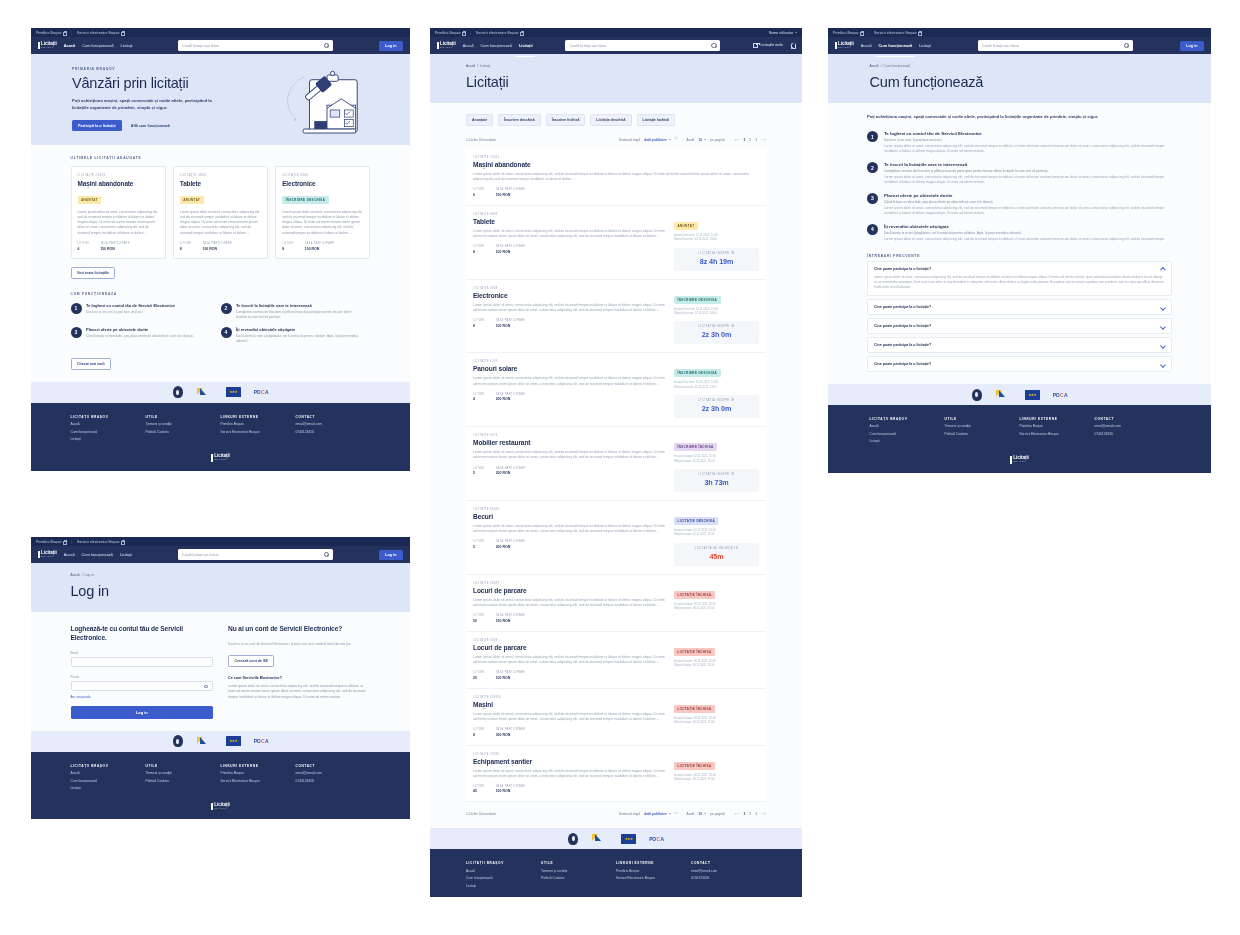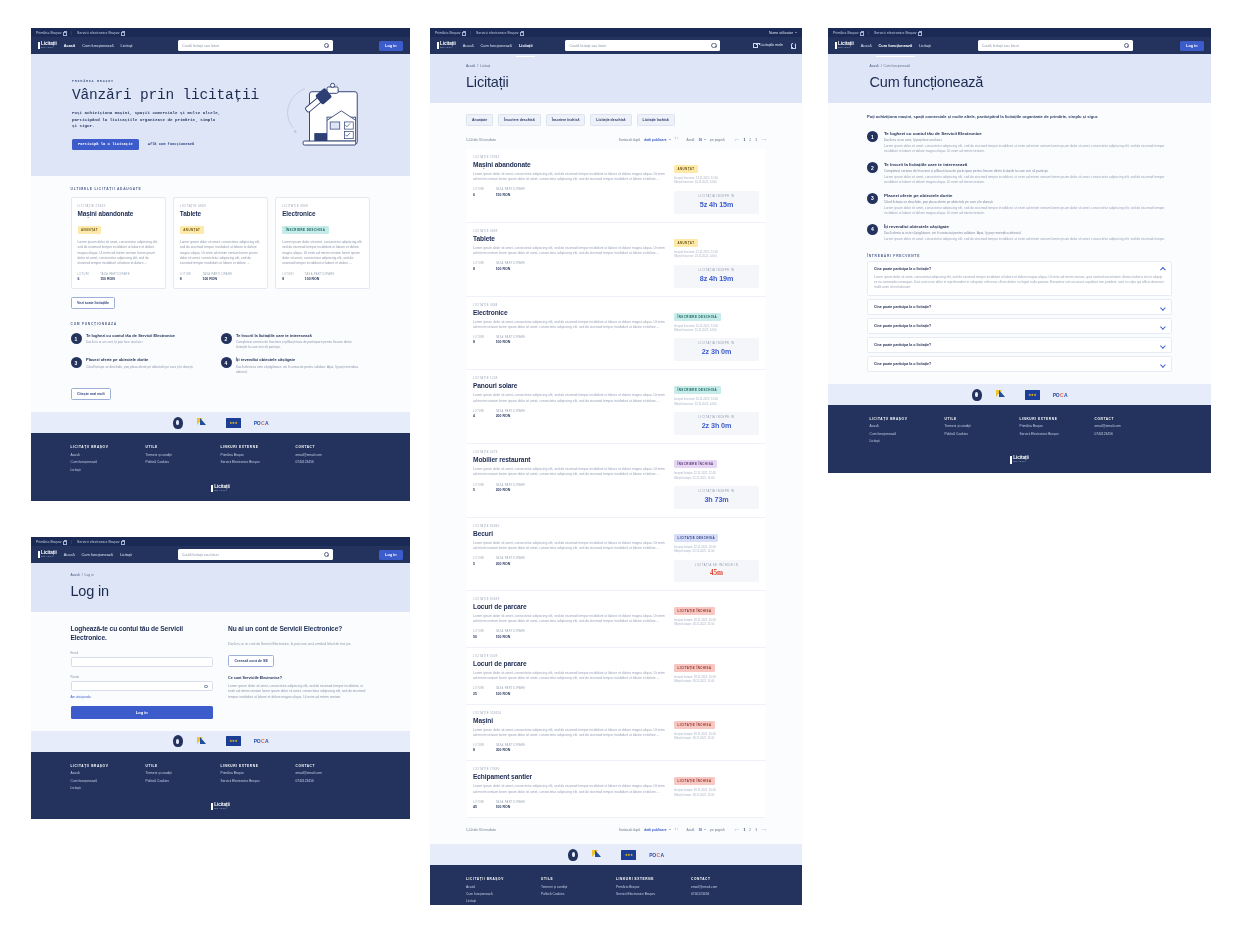--- a/index.html
+++ b/index.html
@@ -63,21 +63,21 @@
   .nav-mine { display:flex; align-items:center; gap:2px; font-size:3.6px; color:#e2e8f5; }
   .brief { width:5px;height:4.2px;border:.5px solid #cfd9ee;border-radius:.5px;position:relative;}
   .brief::before{content:"";position:absolute;left:1.4px;top:-1.1px;width:2px;height:1px;border:.5px solid #cfd9ee;border-bottom:none;}
   .bell { width:5px;height:5.4px;position:relative;}
   .bell::before{content:"";position:absolute;left:.7px;top:.4px;width:3.4px;height:3.4px;border:.5px solid #cfd9ee;border-radius:1.7px 1.7px .4px .4px;}
   .bell::after{content:"";position:absolute;left:1.6px;bottom:.1px;width:1.6px;height:.7px;background:#cfd9ee;border-radius:0 0 1px 1px;}
   .dot-badge{position:absolute;right:-.4px;top:-.4px;width:2.4px;height:2.4px;border-radius:50%;background:#e8674f;border:.3px solid #23335e;}
 
   
   .hero { background:#dde5f6; padding: 13px 0 14px 0; position:relative; }
-  .hero-inner { width: 297px; margin: 12px auto; position:relative;font-family:Liberation Mono, monospace; }
+  .hero-inner { width: 297px; margin: 0 auto; position:relative; }
   .eyebrow { font-size:3.4px; letter-spacing:.75px; color:#4e5f8c; font-weight:bold; text-transform:uppercase;}
   .hero-h1 { font-size:14.5px; color:#1c2b52; font-weight:normal; margin-top:4px; letter-spacing:-.2px;}
   .hero-p { font-size:4.2px; color:#2e3e66; line-height:1.55; margin-top:7px; max-width:150px; font-weight:bold;}
   .hero-actions { display:flex; align-items:center; gap:9px; margin-top:9px;}
   .btn-primary { background:#3c5ccc; color:#fff; font-size:3.8px; font-weight:bold; padding:3.5px 6px; border-radius:1.5px;}
   .link-plain { font-size:3.7px; color:#2f4480; font-weight:bold;}
   .hero-art { position:absolute; right:-6px; top:0px; width:96px; height:70px;}
 
   
   .titleband { background:#dde5f6; padding: 10px 0 13px 0;}
@@ -158,21 +158,21 @@
   .lrow { background:#ffffff; border-bottom:.5px solid #eef1f7; display:flex; padding:7px 7px 8px 7px; gap:7px;}
   .lrow-main { flex:1; min-width:0;}
   .l-id { font-size:2.7px; letter-spacing:.4px; color:#9aa4b8; text-transform:uppercase;}
   .l-title { font-size:6.6px; color:#1c2b52; font-weight:bold; margin-top:2px; letter-spacing:-.1px;}
   .l-p { font-size:3.3px; color:#98a2b8; line-height:1.58; margin-top:4px;}
   .lrow-side { width:85px; flex:0 0 auto; }
   .side-dates { font-size:2.75px; color:#a6b0c4; line-height:1.6; margin-top:3px;}
   .timer { margin-top:5px; background:#f4f6fa; border-radius:1.5px; padding:4px 0 5px 0; text-align:center;}
   .timer-lab { font-size:2.7px; letter-spacing:.5px; color:#8d97ab; text-transform:uppercase;}
   .timer-val { font-size:7.2px; font-weight:bold; color:#3c5ccc; margin-top:2px; letter-spacing:-.1px;}
-  .timer-val.red { color:#e04a33;font-family:Liberation Serif, serif; }
+  .timer-val.red { color:#e04a33; }
 
   
   .login-cols { display:flex; gap:15px; margin-top:2px;}
   .lg-col { flex:1; }
   .lg-h2 { font-size:6.6px; color:#1c2b52; font-weight:bold; line-height:1.35; letter-spacing:-.1px;}
   .field { margin-top:8px; }
   .field-lab { font-size:3px; color:#8d97ab;}
   .field-in { height:10px; border:.5px solid #d7deeb; border-radius:1.5px; background:#fff; margin-top:2px; position:relative;}
   .eye { position:absolute; right:4px; top:3px; width:4.5px;height:3px;border:.5px solid #8d97ab;border-radius:50%;}
   .eye::after{content:"";position:absolute;left:1.6px;top:.8px;width:1.4px;height:1.4px;border-radius:50%;background:#8d97ab;}
@@ -656,24 +656,20 @@
                   <div>
                     <div class="meta-k">LOTURI</div>
                     <div class="meta-v">6</div>
                   </div>
                   <div>
                     <div class="meta-k">TAXĂ PARTICIPARE</div>
                     <div class="meta-v">150 RON</div>
                   </div>
                 </div>
               </div>
-              <div class="lrow-side"><div class="badge b-anuntat">ANUNȚAT</div><div class="side-dates">Început înscriere: 23.11.2022, 12:00<br>Sfârșit înscriere: 24.11.2022, 14:00</div><div class="timer">
-                  <div class="timer-lab">LICITAȚIA ÎNCEPE ÎN</div>
-                  <div class="timer-val">5z 4h 15m</div>
-                </div></div>
             </div>
             <div class="lrow">
               <div class="lrow-main">
                 <div class="l-id">LICITAȚIE 4869</div>
                 <div class="l-title">Tablete</div>
                 <div class="l-p">Lorem ipsum dolor sit amet, consectetur adipiscing elit, sed do eiusmod tempor incididunt ut labore et dolore magna aliqua. Ut enim ad minim veniam lorem ipsum dolor sit amet, consectetur adipiscing elit, sed do eiusmod tempor incididunt ut labore et dolore ...</div>
                 <div class="meta-row">
                   <div>
                     <div class="meta-k">LOTURI</div>
                     <div class="meta-v">8</div>

